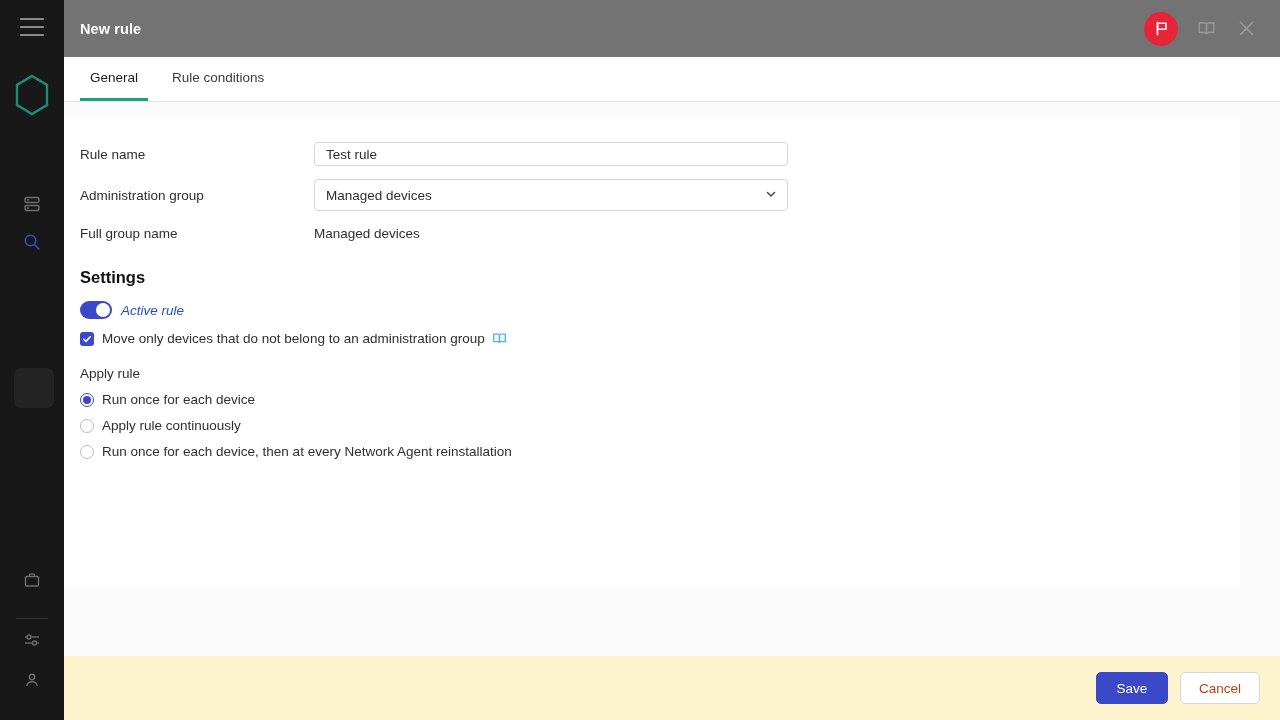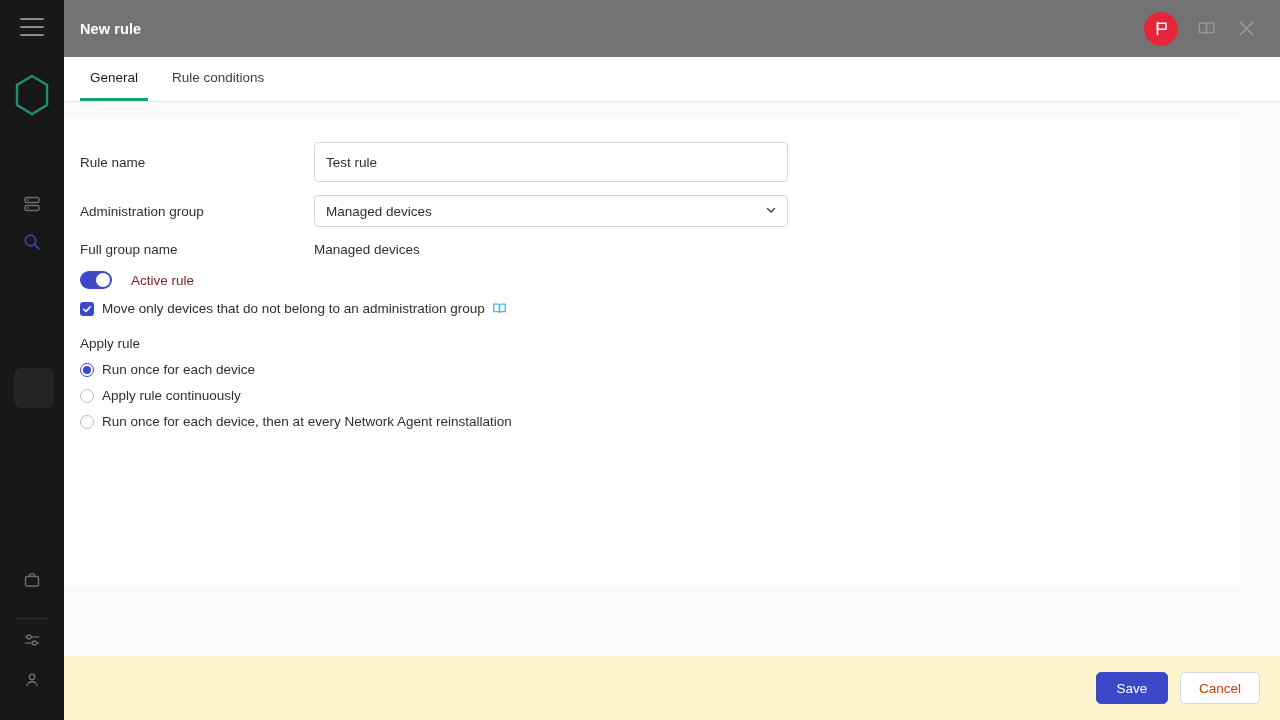--- a/index.html
+++ b/index.html
@@ -106,21 +106,21 @@
   .field-row {
     display: flex; align-items: center;
     margin-bottom: 13px;
   }
   .field-label {
     width: 234px; flex: 0 0 234px;
     font-size: 13.5px; color: #2f2f2f;
   }
   .field-control { width: 474px; }
   .text-input {
-    width: 474px; height: 40px;
+    width: 474px; height: 24px;
     border: 1px solid #d4d7de; border-radius: 4px;
     background: #fff;
     padding: 0 11px;
     font-family: "Liberation Sans", sans-serif;
     font-size: 13.5px; color: #2f2f2f;
     outline: none;
   }
   .select-wrap { position: relative; width: 474px; }
   .select-box {
     width: 474px; height: 32px;
@@ -147,21 +147,21 @@
   .toggle {
     width: 32px; height: 18px; border-radius: 9px;
     background: #3b49c8; position: relative;
     cursor: pointer; flex: 0 0 auto;
   }
   .toggle .knob {
     position: absolute; top: 2px; right: 2px;
     width: 14px; height: 14px; border-radius: 50%;
     background: #fff;
   }
-  .toggle-label { margin-left: 19px; font-size: 13.5px; color: #7f1d1d; }
+  .toggle-label { margin-left: 9px; font-size: 13.5px; color: #1d4ed8; font-style: italic; }
 
   .check-row { display: flex; align-items: center; margin-bottom: 20px; }
   .checkbox {
     width: 14px; height: 14px; border-radius: 3px;
     background: #3b49c8; position: relative;
     cursor: pointer; flex: 0 0 auto;
     display: flex; align-items: center; justify-content: center;
   }
   .check-label { margin-left: 8px; font-size: 13.5px; color: #2f2f2f; }
   .book-link { margin-left: 7px; display: flex; align-items: center; cursor: pointer; }
@@ -312,20 +312,21 @@
           </div>
         </div>
 
         <div class="field-row">
           <div class="field-label">Full group name</div>
           <div class="field-control">
             <span class="static-value">Managed devices</span>
           </div>
         </div>
 
+        <div class="section-title">Settings</div>
 
         <div class="toggle-row">
           <div class="toggle">
             <div class="knob"></div>
           </div>
           <span class="toggle-label">Active rule</span>
         </div>
 
         <div class="check-row">
           <div class="checkbox">

